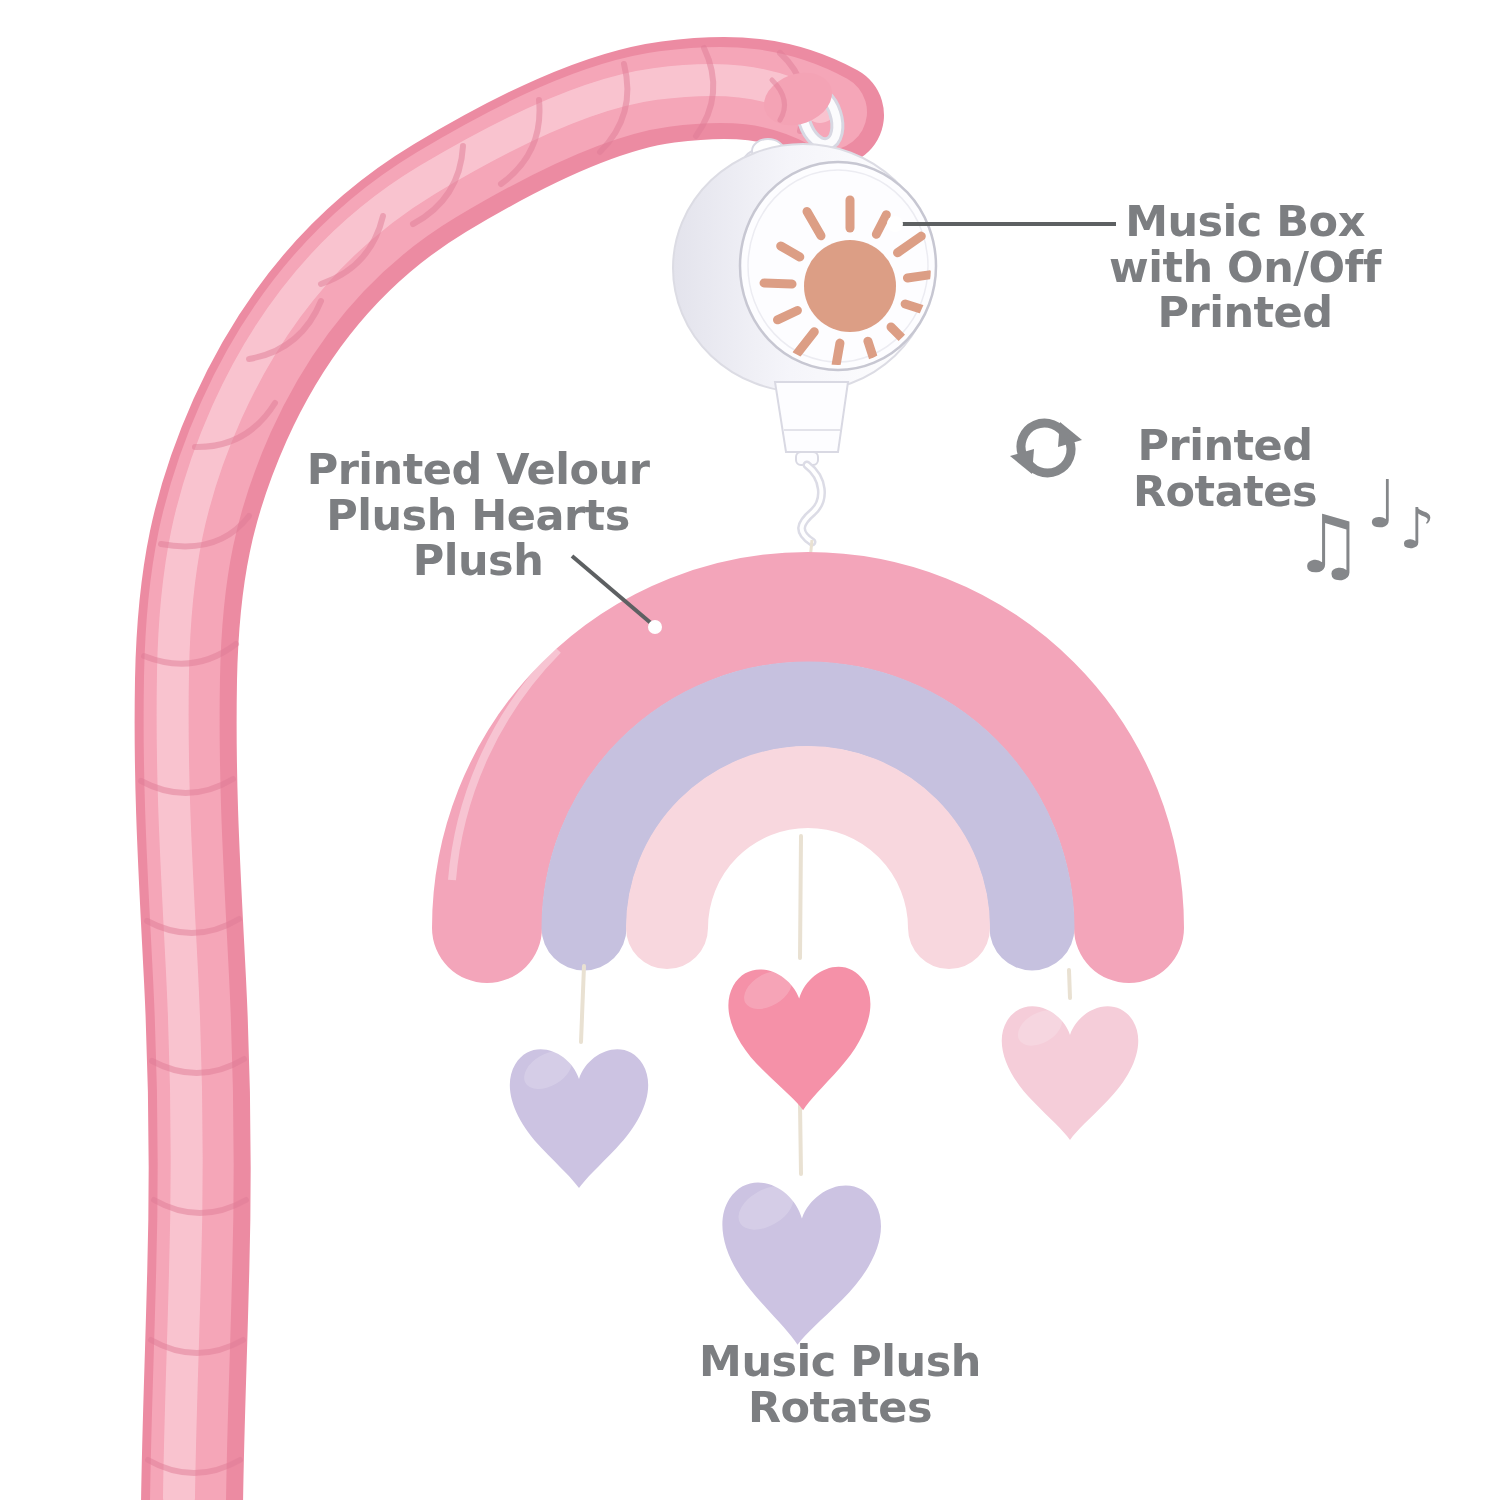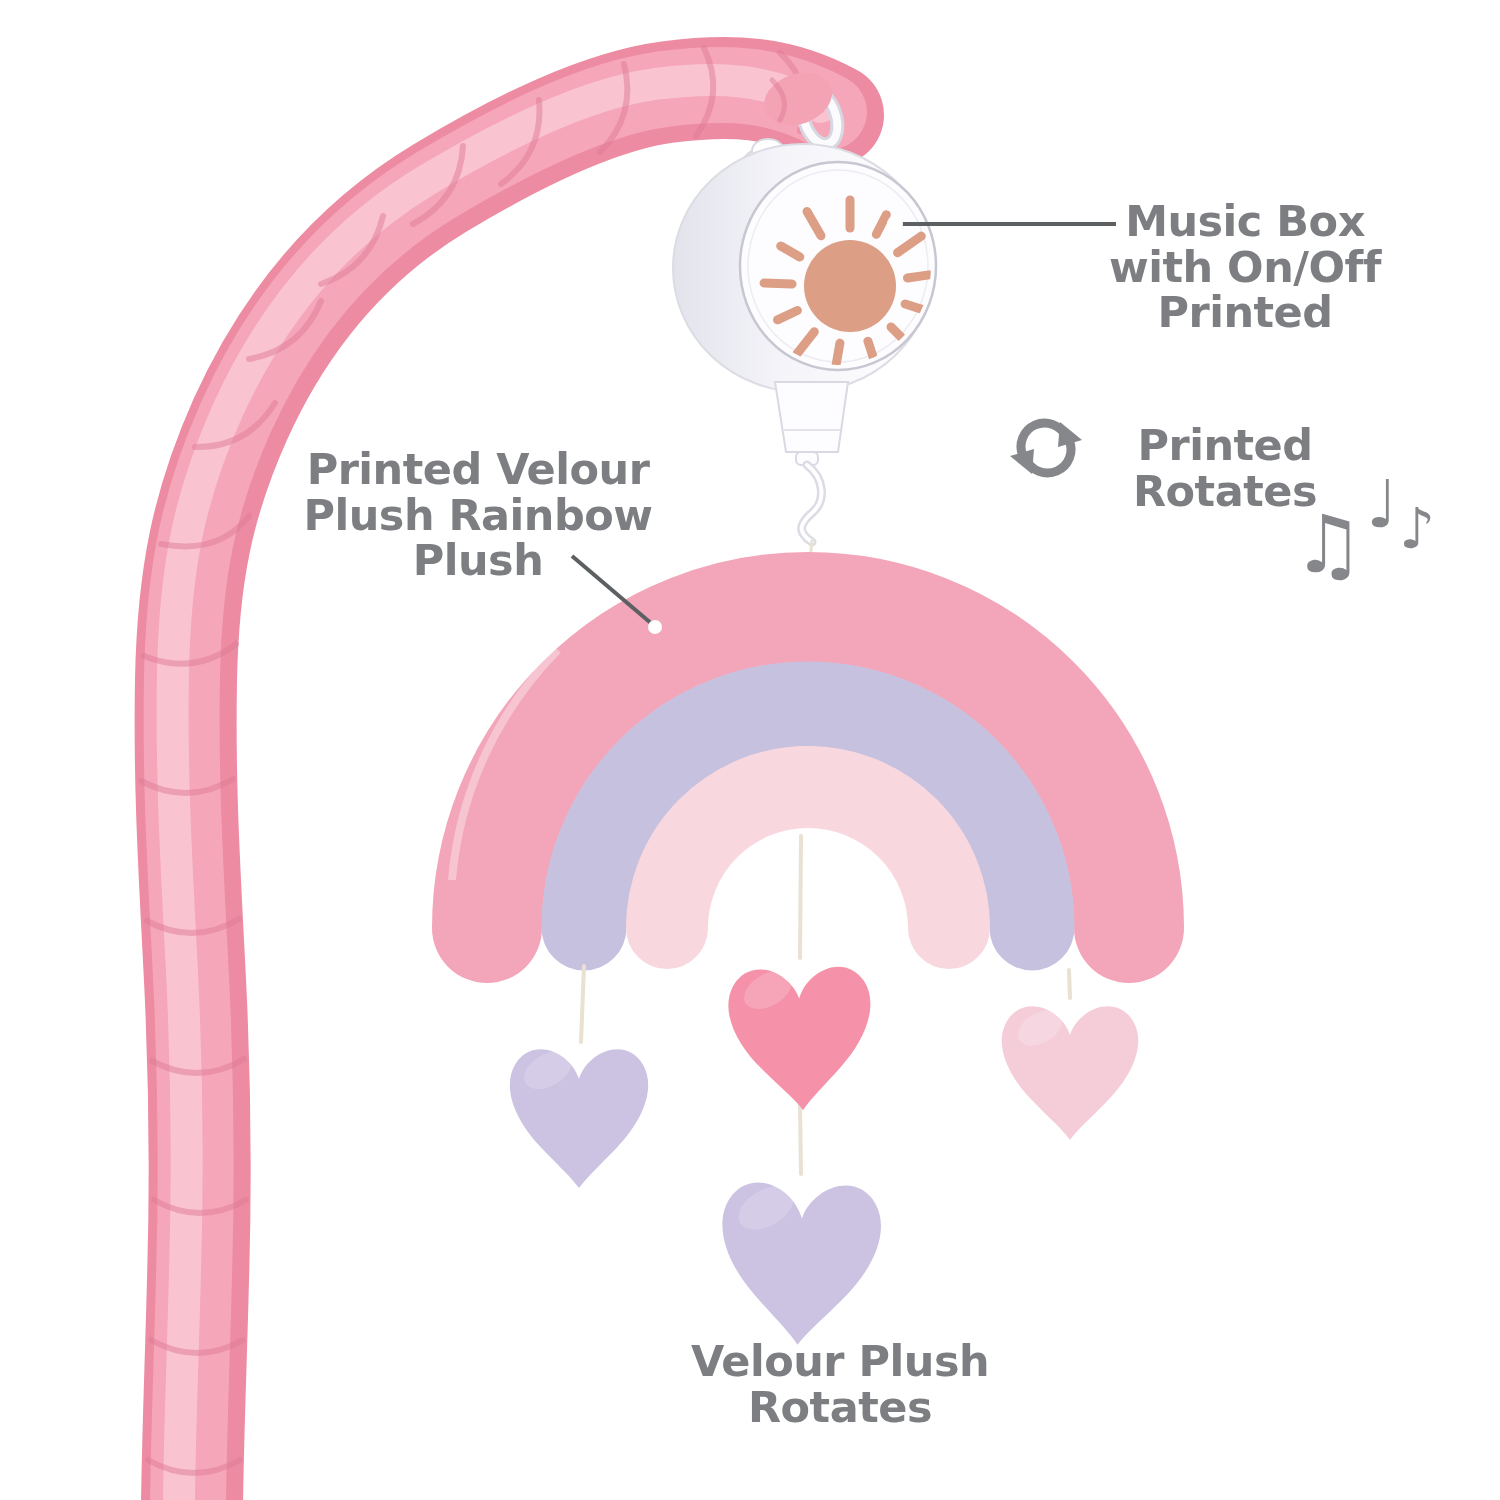--- a/index.html
+++ b/index.html
@@ -165,26 +165,26 @@
     <div>Music Box</div>
     <div>with On/Off Printed</div>
   </div>
 
   <div class="label" style="left:1040px;top:423px;width:370px;">
     <div>Printed Rotates</div>
   </div>
 
   <div class="label" style="left:298px;top:447px;width:360px;text-align:center;">
     <div>Printed Velour</div>
-    <div>Plush Rainbow</div>
+    <div>Plush Hearts</div>
     <div>Plush</div>
   </div>
 
   <div class="label" style="left:640px;top:1339px;width:400px;">
-    <div>Velour Plush</div>
+    <div>Music Plush</div>
     <div>Rotates</div>
   </div>
 
   <span class="note note-beamed" style="left:1288px;top:498px;width:80px;">♫</span>
   <span class="note note-quarter" style="left:1352px;top:466px;width:60px;">♩</span>
   <span class="note note-eighth" style="left:1392px;top:496px;width:50px;">♪</span>
 
 </div>
 
 </body></html>

